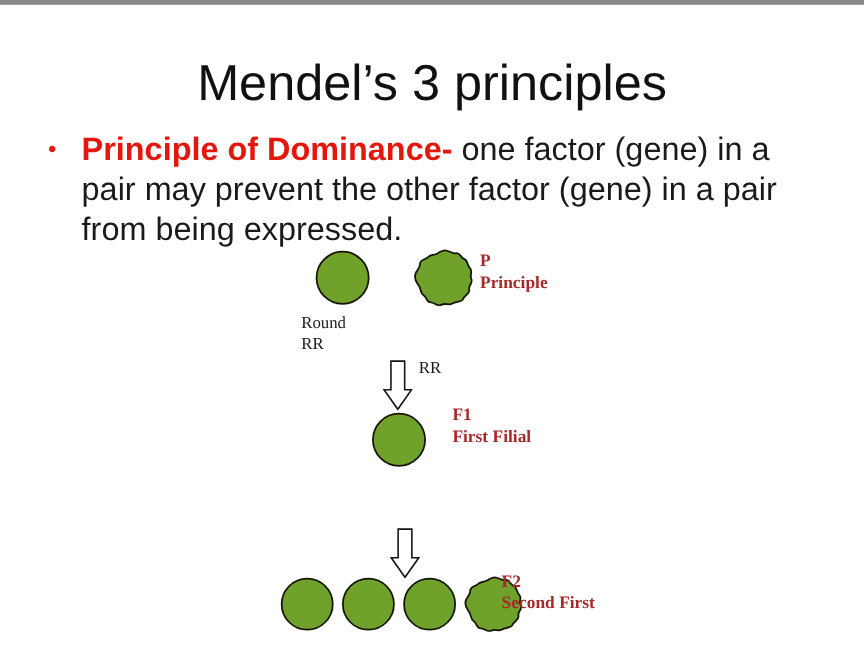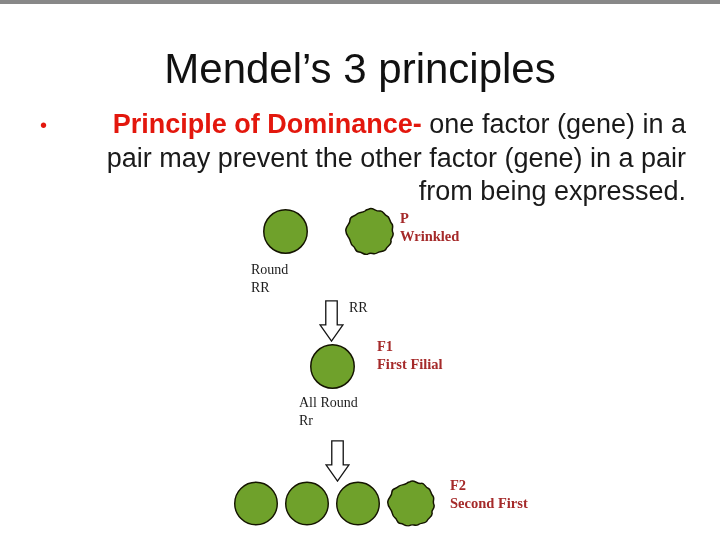--- a/index.html
+++ b/index.html
@@ -42,21 +42,20 @@
     line-height:34px;
     color:var(--hl-red);
     padding-left:2px;
   }
   .bullet-text{
     flex:1 1 auto;
     max-width:632px;
     font-size:27px;
     line-height:33.5px;
     color:var(--body-color);
-    text-align:right;
   }
   .bullet-text .hl{
     color:var(--hl-red);
     font-weight:bold;
   }
   
   .shape{position:absolute;display:block;overflow:visible;}
   .pea-fill{fill:var(--pea-green);stroke:var(--pea-outline);stroke-width:1.5;}
   .arrow-fill{fill:#ffffff;stroke:#161616;stroke-width:1.4;stroke-linejoin:miter;}
   
@@ -116,21 +115,21 @@
 
   <svg class="shape" style="left:262px;top:204px;width:47px;height:47px" viewBox="0 0 48 48">
       <use href="#sym-round"></use>
     </svg>
   <svg class="shape" style="left:344px;top:203px;width:50px;height:48px" viewBox="0 0 50 48">
       <use href="#sym-wrinkled"></use>
     </svg>
 
   <div class="gen-label" style="left:400px;top:205px">
     <div>P</div>
-    <div>Wrinkled</div>
+    <div>Principle</div>
   </div>
 
   <div class="pair-label" style="left:251px;top:257px;width:68px">
     <div>Round</div>
     <div>RR</div>
   </div>
 
 
   <svg class="shape" style="left:319px;top:296px;width:25px;height:42px" viewBox="0 0 26 44">
       <use href="#sym-arrow"></use>
@@ -140,40 +139,36 @@
 
   <svg class="shape" style="left:309px;top:339px;width:47px;height:47px" viewBox="0 0 48 48">
       <use href="#sym-round"></use>
     </svg>
 
   <div class="gen-label" style="left:377px;top:333px">
     <div>F1</div>
     <div>First Filial</div>
   </div>
 
-  <div class="pair-label" style="left:299px;top:390px;width:72px">
-    <div>All Round</div>
-    <div>Rr</div>
-  </div>
 
   <svg class="shape" style="left:325px;top:436px;width:25px;height:42px" viewBox="0 0 26 44">
       <use href="#sym-arrow"></use>
     </svg>
 
   <svg class="shape" style="left:233px;top:476px;width:46px;height:47px" viewBox="0 0 48 48">
       <use href="#sym-round"></use>
     </svg>
   <svg class="shape" style="left:284px;top:476px;width:46px;height:47px" viewBox="0 0 48 48">
       <use href="#sym-round"></use>
     </svg>
   <svg class="shape" style="left:335px;top:476px;width:46px;height:47px" viewBox="0 0 48 48">
       <use href="#sym-round"></use>
     </svg>
   <svg class="shape" style="left:386px;top:475px;width:49px;height:48px" viewBox="0 0 50 48">
       <use href="#sym-wrinkled"></use>
     </svg>
 
-  <div class="gen-label" style="left:450px;top:472px">
+  <div class="gen-label" style="left:418px;top:472px">
     <div>F2</div>
     <div>Second First</div>
   </div>
 
 </div>
 
 </body></html>

